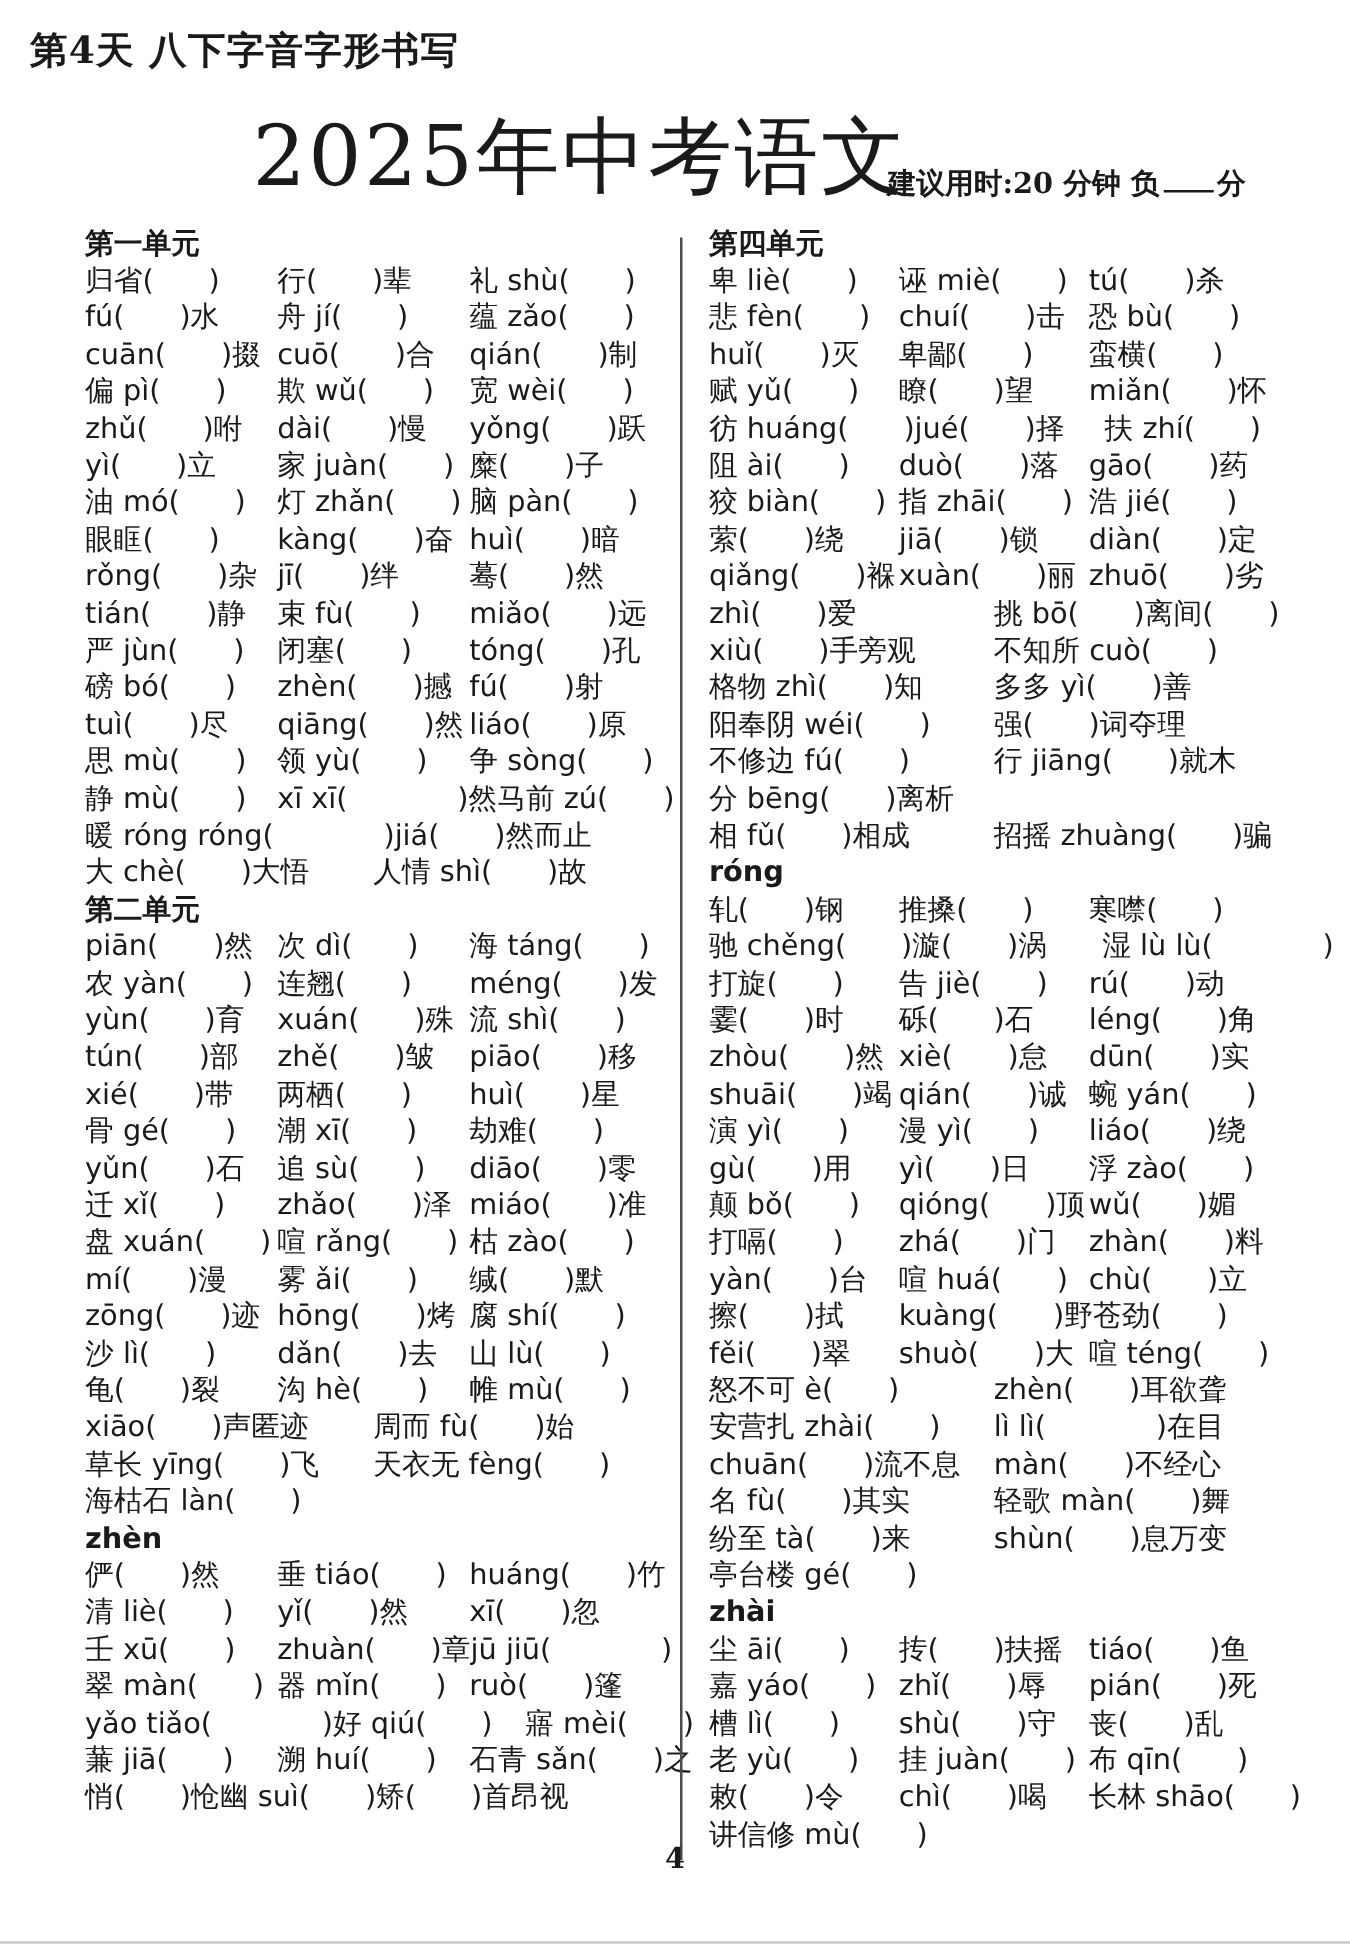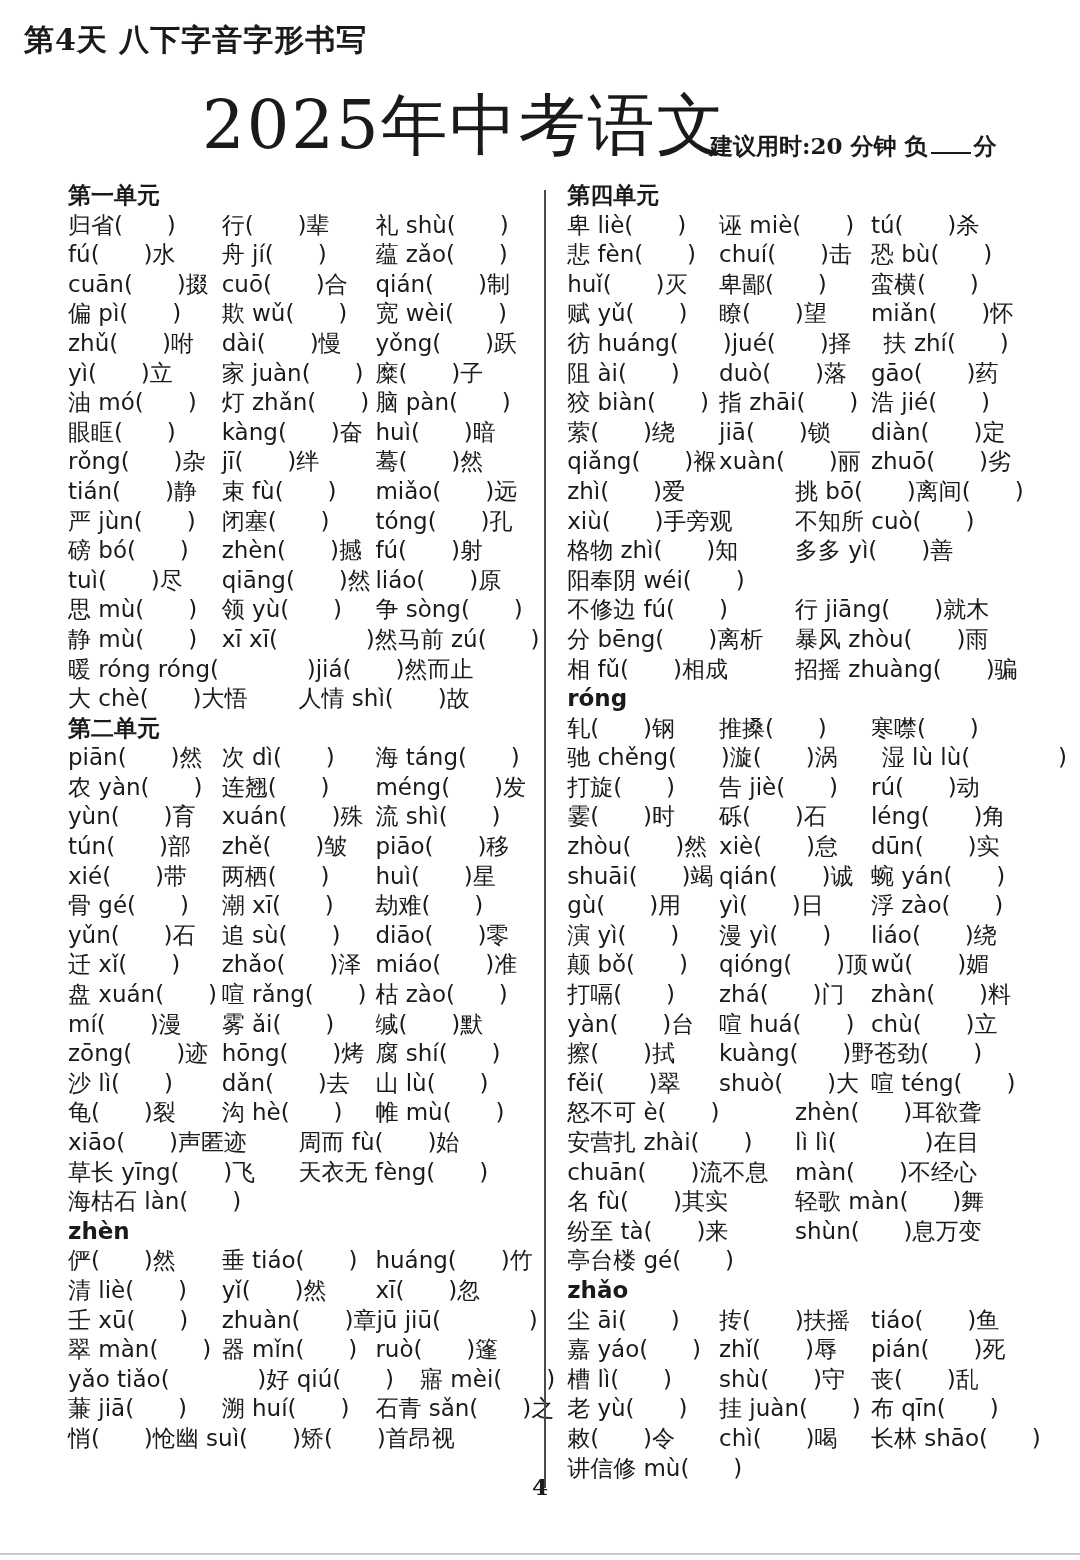--- a/index.html
+++ b/index.html
@@ -324,28 +324,28 @@
           <div class="row cols-2">
             <span class="cell">xiù(&nbsp;&nbsp;&nbsp;&nbsp;&nbsp;&nbsp;)手旁观</span>
             <span class="cell">不知所 cuò(&nbsp;&nbsp;&nbsp;&nbsp;&nbsp;&nbsp;)</span>
           </div>
           <div class="row cols-2">
             <span class="cell">格物 zhì(&nbsp;&nbsp;&nbsp;&nbsp;&nbsp;&nbsp;)知</span>
             <span class="cell">多多 yì(&nbsp;&nbsp;&nbsp;&nbsp;&nbsp;&nbsp;)善</span>
           </div>
           <div class="row cols-2">
             <span class="cell">阳奉阴 wéi(&nbsp;&nbsp;&nbsp;&nbsp;&nbsp;&nbsp;)</span>
+            <span class="cell">强(&nbsp;&nbsp;&nbsp;&nbsp;&nbsp;&nbsp;)词夺理</span>
           </div>
           <div class="row cols-2">
             <span class="cell">不修边 fú(&nbsp;&nbsp;&nbsp;&nbsp;&nbsp;&nbsp;)</span>
             <span class="cell">行 jiāng(&nbsp;&nbsp;&nbsp;&nbsp;&nbsp;&nbsp;)就木</span>
           </div>
           <div class="row cols-2">
             <span class="cell">分 bēng(&nbsp;&nbsp;&nbsp;&nbsp;&nbsp;&nbsp;)离析</span>
-            <span class="cell">暴风 zhòu(&nbsp;&nbsp;&nbsp;&nbsp;&nbsp;&nbsp;)雨</span>
           </div>
           <div class="row cols-2">
             <span class="cell">相 fǔ(&nbsp;&nbsp;&nbsp;&nbsp;&nbsp;&nbsp;)相成</span>
             <span class="cell">招摇 zhuàng(&nbsp;&nbsp;&nbsp;&nbsp;&nbsp;&nbsp;)骗</span>
           </div>
         </section>
         <section>
           <div class="unit-title">róng</div>
           <div class="row cols-3">
             <span class="cell">轧(&nbsp;&nbsp;&nbsp;&nbsp;&nbsp;&nbsp;)钢</span>
@@ -371,30 +371,30 @@
             <span class="cell">zhòu(&nbsp;&nbsp;&nbsp;&nbsp;&nbsp;&nbsp;)然</span>
             <span class="cell">xiè(&nbsp;&nbsp;&nbsp;&nbsp;&nbsp;&nbsp;)怠</span>
             <span class="cell">dūn(&nbsp;&nbsp;&nbsp;&nbsp;&nbsp;&nbsp;)实</span>
           </div>
           <div class="row cols-3">
             <span class="cell">shuāi(&nbsp;&nbsp;&nbsp;&nbsp;&nbsp;&nbsp;)竭</span>
             <span class="cell">qián(&nbsp;&nbsp;&nbsp;&nbsp;&nbsp;&nbsp;)诚</span>
             <span class="cell">蜿 yán(&nbsp;&nbsp;&nbsp;&nbsp;&nbsp;&nbsp;)</span>
           </div>
           <div class="row cols-3">
+            <span class="cell">演 yì(&nbsp;&nbsp;&nbsp;&nbsp;&nbsp;&nbsp;)</span>
+            <span class="cell">漫 yì(&nbsp;&nbsp;&nbsp;&nbsp;&nbsp;&nbsp;)</span>
+            <span class="cell">liáo(&nbsp;&nbsp;&nbsp;&nbsp;&nbsp;&nbsp;)绕</span>
+          </div>
+          <div class="row cols-3">
             <span class="cell">gù(&nbsp;&nbsp;&nbsp;&nbsp;&nbsp;&nbsp;)用</span>
             <span class="cell">yì(&nbsp;&nbsp;&nbsp;&nbsp;&nbsp;&nbsp;)日</span>
             <span class="cell">浮 zào(&nbsp;&nbsp;&nbsp;&nbsp;&nbsp;&nbsp;)</span>
           </div>
           <div class="row cols-3">
-            <span class="cell">演 yì(&nbsp;&nbsp;&nbsp;&nbsp;&nbsp;&nbsp;)</span>
-            <span class="cell">漫 yì(&nbsp;&nbsp;&nbsp;&nbsp;&nbsp;&nbsp;)</span>
-            <span class="cell">liáo(&nbsp;&nbsp;&nbsp;&nbsp;&nbsp;&nbsp;)绕</span>
-          </div>
-          <div class="row cols-3">
             <span class="cell">颠 bǒ(&nbsp;&nbsp;&nbsp;&nbsp;&nbsp;&nbsp;)</span>
             <span class="cell">qióng(&nbsp;&nbsp;&nbsp;&nbsp;&nbsp;&nbsp;)顶</span>
             <span class="cell">wǔ(&nbsp;&nbsp;&nbsp;&nbsp;&nbsp;&nbsp;)媚</span>
           </div>
           <div class="row cols-3">
             <span class="cell">打嗝(&nbsp;&nbsp;&nbsp;&nbsp;&nbsp;&nbsp;)</span>
             <span class="cell">zhá(&nbsp;&nbsp;&nbsp;&nbsp;&nbsp;&nbsp;)门</span>
             <span class="cell">zhàn(&nbsp;&nbsp;&nbsp;&nbsp;&nbsp;&nbsp;)料</span>
           </div>
           <div class="row cols-3">
@@ -430,21 +430,21 @@
           </div>
           <div class="row cols-2">
             <span class="cell">纷至 tà(&nbsp;&nbsp;&nbsp;&nbsp;&nbsp;&nbsp;)来</span>
             <span class="cell">shùn(&nbsp;&nbsp;&nbsp;&nbsp;&nbsp;&nbsp;)息万变</span>
           </div>
           <div class="row cols-1">
             <span class="cell">亭台楼 gé(&nbsp;&nbsp;&nbsp;&nbsp;&nbsp;&nbsp;)</span>
           </div>
         </section>
         <section>
-          <div class="unit-title">zhǎo</div>
+          <div class="unit-title">zhài</div>
           <div class="row cols-3">
             <span class="cell">尘 āi(&nbsp;&nbsp;&nbsp;&nbsp;&nbsp;&nbsp;)</span>
             <span class="cell">抟(&nbsp;&nbsp;&nbsp;&nbsp;&nbsp;&nbsp;)扶摇</span>
             <span class="cell">tiáo(&nbsp;&nbsp;&nbsp;&nbsp;&nbsp;&nbsp;)鱼</span>
           </div>
           <div class="row cols-3">
             <span class="cell">嘉 yáo(&nbsp;&nbsp;&nbsp;&nbsp;&nbsp;&nbsp;)</span>
             <span class="cell">zhǐ(&nbsp;&nbsp;&nbsp;&nbsp;&nbsp;&nbsp;)辱</span>
             <span class="cell">pián(&nbsp;&nbsp;&nbsp;&nbsp;&nbsp;&nbsp;)死</span>
           </div>

